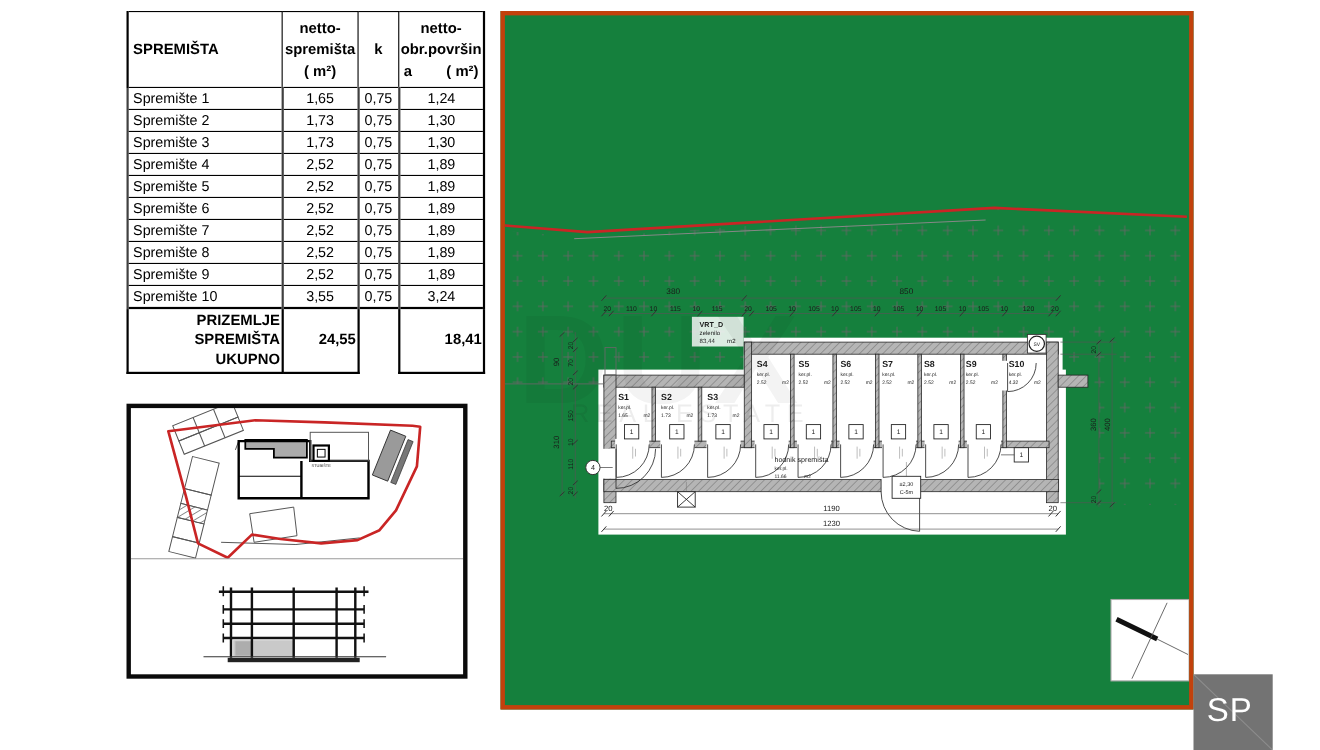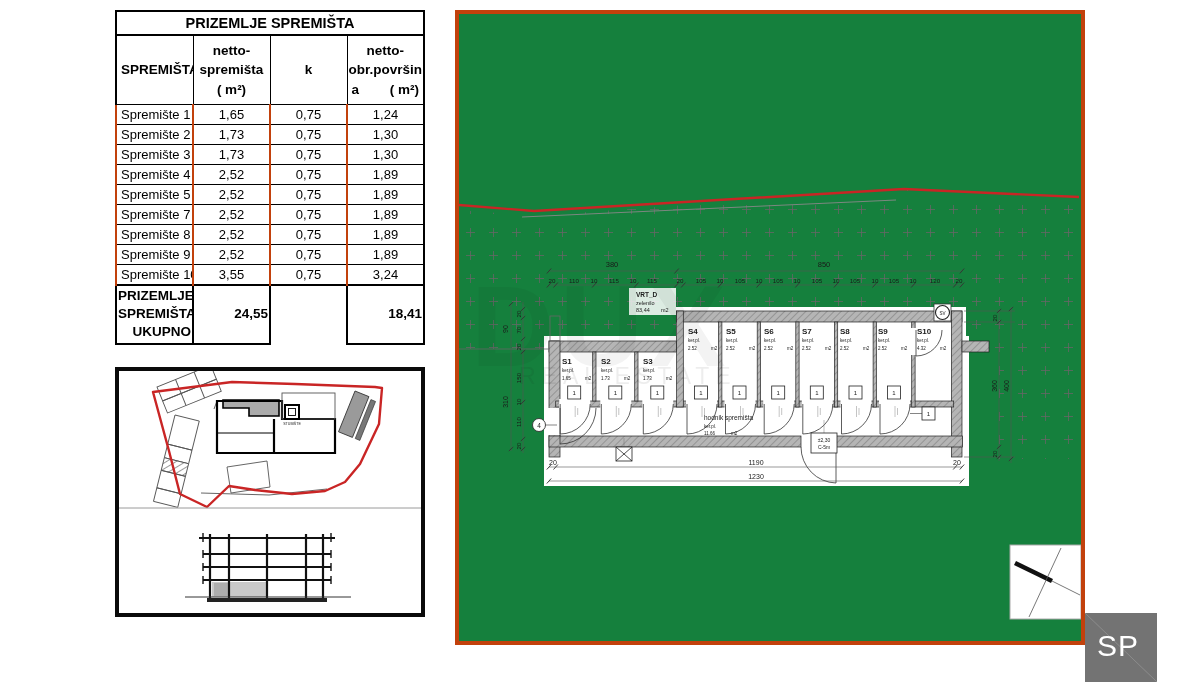--- a/index.html
+++ b/index.html
@@ -7,44 +7,41 @@
   .abs{position:absolute;}
   
   #spremista-table{left:115px;top:10px;width:310px;}
   table{border-collapse:collapse;width:310px;table-layout:fixed;}
   td{border:1px solid #000;font-size:13px;vertical-align:middle;overflow:hidden;white-space:nowrap;}
   td.title{border:2px solid #000;font-weight:bold;font-size:14.5px;text-align:center;height:20px;}
   td.hdr{font-weight:bold;text-align:center;height:66px;font-size:13.5px;line-height:1.45;}
   td.hdr .split{display:flex;justify-content:space-between;padding:0 3px;}
   td.name{padding:1px 3px 1px 4px;height:17px;}
   td.num{text-align:center;}
-  tr.trow td{border-left:2px solid #c2410c;}
+  tr.trow td{border-left:2px solid #404040;}
   td.c1{width:134px;border-left:2px solid #000;}
   td.c2{width:66px;}
   td.c3{width:34px;}
   td.c4{width:74px;border-right:2px solid #000;}
   td.tot{border:2px solid #000;font-weight:bold;text-align:right;height:54px;font-size:13.5px;line-height:1.35;}
   td.tot-k{border:none;border-top:2px solid #000;}
   
   #siteplan-box{left:115px;top:367px;width:302px;height:242px;border:4px solid #0a0a0a;background:#fff;}
   #plan-box{left:455px;top:10px;width:622px;height:627px;border:4px solid #c2410c;background:#15803d;}
   #sp-logo{left:1085px;top:613px;width:72px;height:69px;background:#737373;}
   #sp-logo .sp-text{position:absolute;left:12px;top:16px;color:#fff;font-size:30px;letter-spacing:1px;font-weight:400;}
   #sp-logo svg{position:absolute;left:0;top:0;}
   svg text{font-family:"Liberation Sans",sans-serif;fill:#1a1a1a;}
 </style>
 </head>
 <body>
 
 <div class="abs" id="spremista-table">
 <table>
   <tbody>
-        <tr>
-          <td class="title" colspan="4">PRIZEMLJE SPREMIŠTA</td>
-        </tr>
   <tr>
     <td class="hdr c1" style="text-align:left;padding-left:4px;">SPREMIŠTA</td>
     <td class="hdr c2">
       <span>netto-</span><br>
       <span>spremišta</span><br>
       <span>( m²)</span>
     </td>
     <td class="hdr c3">k</td>
     <td class="hdr c4">
       <span>netto-</span><br>
@@ -74,20 +71,26 @@
           <td class="num c4">1,30</td>
         </tr>
   <tr class="trow">
           <td class="name c1">Spremište 4</td>
           <td class="num c2">2,52</td>
           <td class="num c3">0,75</td>
           <td class="num c4">1,89</td>
         </tr>
   <tr class="trow">
           <td class="name c1">Spremište 5</td>
+          <td class="num c2">2,52</td>
+          <td class="num c3">0,75</td>
+          <td class="num c4">1,89</td>
+        </tr>
+  <tr class="trow">
+          <td class="name c1">Spremište 6</td>
           <td class="num c2">2,52</td>
           <td class="num c3">0,75</td>
           <td class="num c4">1,89</td>
         </tr>
   <tr class="trow">
           <td class="name c1">Spremište 7</td>
           <td class="num c2">2,52</td>
           <td class="num c3">0,75</td>
           <td class="num c4">1,89</td>
         </tr>

